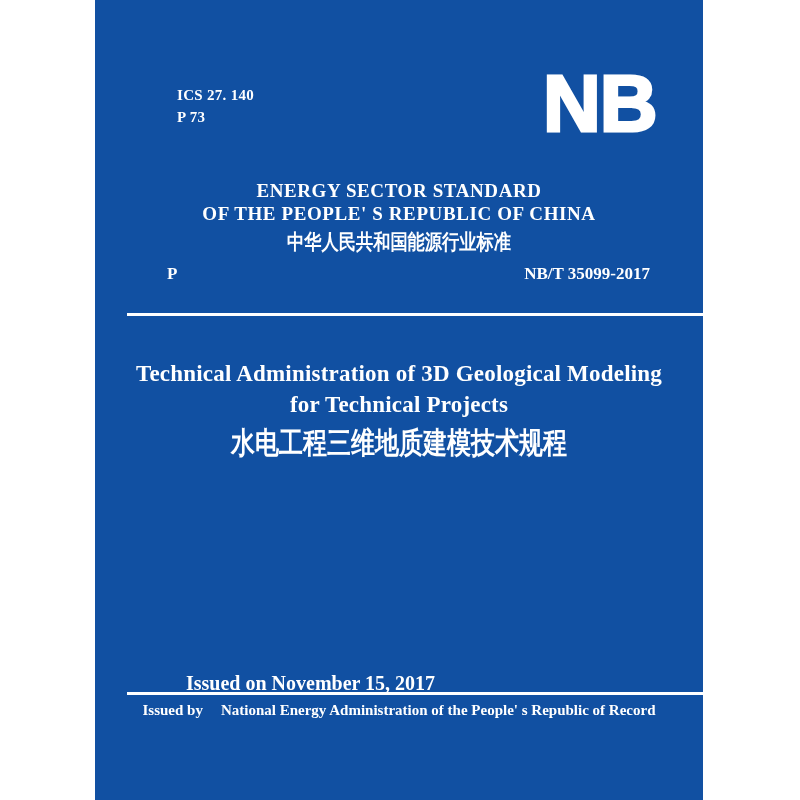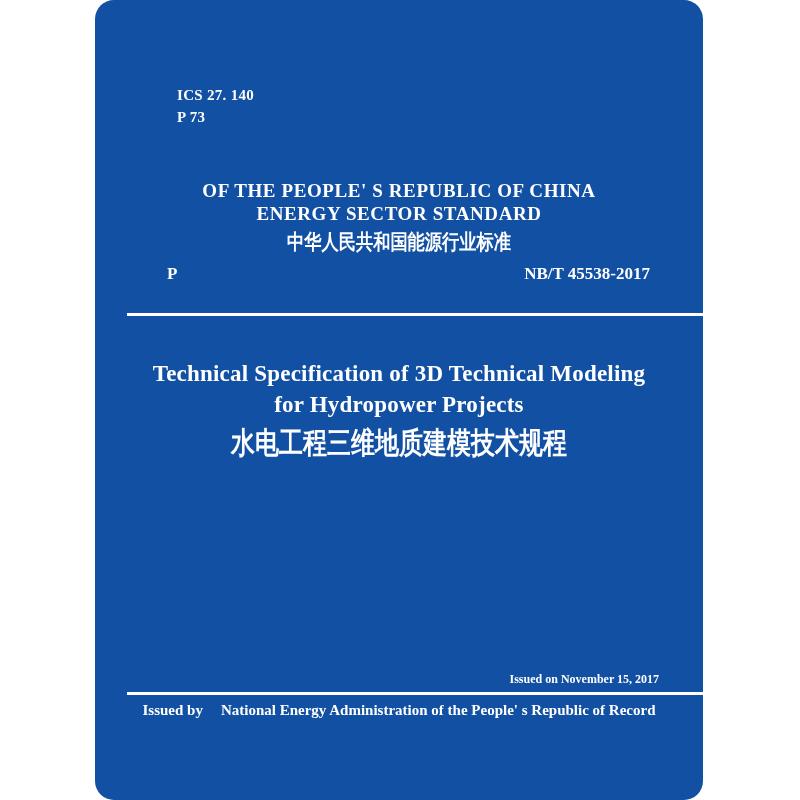--- a/index.html
+++ b/index.html
@@ -18,21 +18,20 @@
     background: #ffffff;
   }
   .cover {
     position: absolute;
     left: 95px;
     top: 0;
     width: 608px;
     height: 800px;
     background: #1150a2;
     color: #ffffff;
-    border-radius: 19px;
   }
   .ics-block {
     position: absolute;
     left: 82px;
     top: 84px;
     font-size: 15px;
     font-weight: bold;
     line-height: 22px;
     letter-spacing: 0.3px;
   }
@@ -109,23 +108,23 @@
     line-height: 34px;
     transform: scaleX(0.80);
     transform-origin: 50% 50%;
   }
   .dates-row {
     position: absolute;
     left: 91px;
     right: 44px;
     top: 672px;
     display: flex;
-    justify-content: flex-end;
+    justify-content: space-between;
     align-items: baseline;
-    font-size: 12px;
+    font-size: 20px;
     font-weight: bold;
   }
   .issuer-row {
     position: absolute;
     left: 0;
     top: 702px;
     width: 100%;
     display: flex;
     justify-content: center;
     align-items: baseline;
@@ -138,37 +137,38 @@
 <body>
 
 <div class="page">
   <div class="cover">
 
     <div class="ics-block">
       <div>ICS 27. 140</div>
       <div>P 73</div>
     </div>
 
+    <div class="nb-logo">NB</div>
 
     <div class="std-header">
+      <div class="en-line">ENERGY SECTOR STANDARD</div>
       <div class="en-line">OF THE PEOPLE' S REPUBLIC OF CHINA</div>
-      <div class="en-line">ENERGY SECTOR STANDARD</div>
       <div class="zh-line">中华人民共和国能源行业标准</div>
     </div>
 
     <div class="code-row">
       <span>P</span>
-      <span>NB/T 45538-2017</span>
+      <span>NB/T 35099-2017</span>
     </div>
 
     <div class="rule rule-top"></div>
 
     <div class="title-block">
-      <div class="title-en">Technical Specification of 3D Technical Modeling</div>
-      <div class="title-en">for Hydropower Projects</div>
+      <div class="title-en">Technical Administration of 3D Geological Modeling</div>
+      <div class="title-en">for Technical Projects</div>
       <div class="title-zh">水电工程三维地质建模技术规程</div>
     </div>
 
     <div class="dates-row">
       <span>Issued on November 15, 2017</span>
     </div>
 
     <div class="rule rule-bottom"></div>
 
     <div class="issuer-row">

